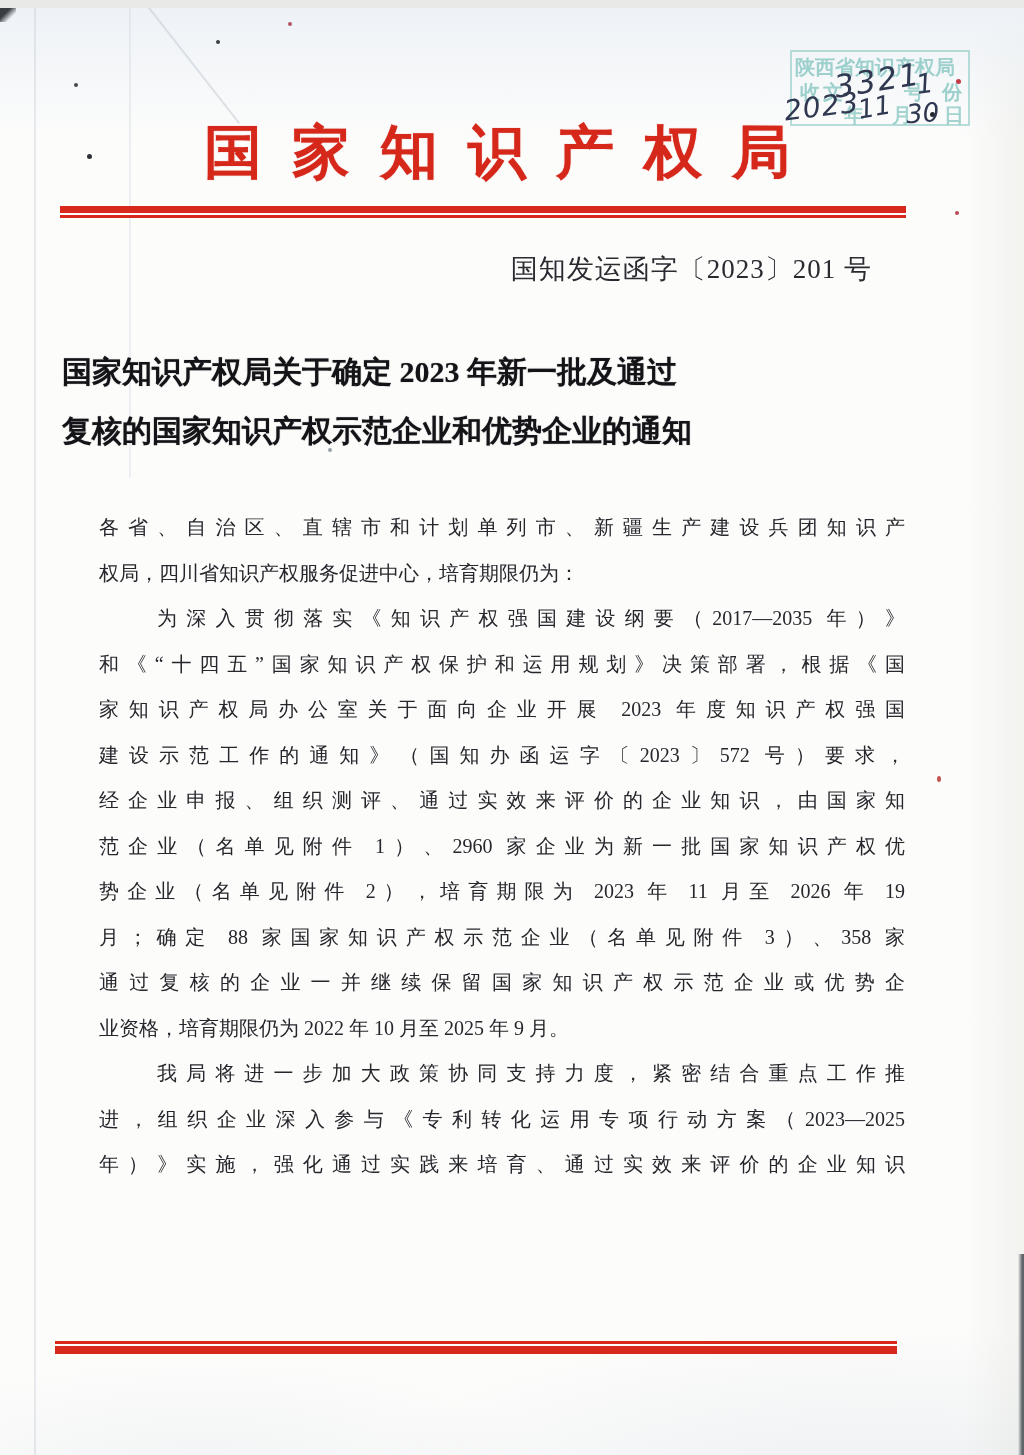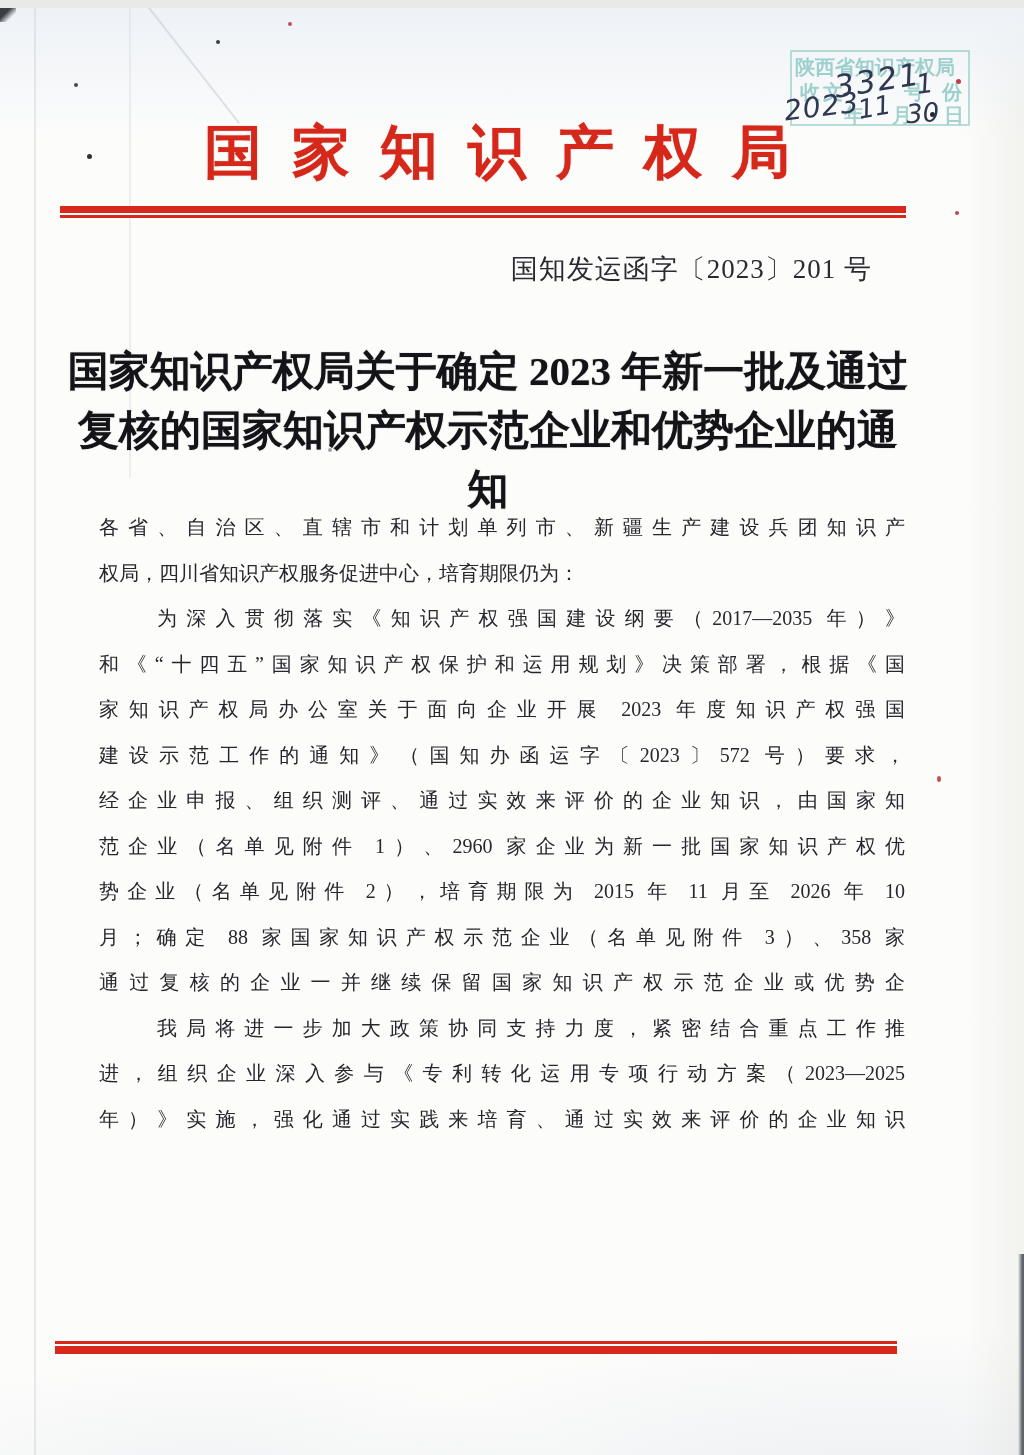--- a/index.html
+++ b/index.html
@@ -69,22 +69,22 @@
   .redline-bottom .gap{height:2px;background:#fdfdfc;}
   .redline-bottom .thick{height:8px;background:#d8281b;}
 
   .doc-number{
     position:absolute;top:243px;right:152px;
     font-size:27px;color:#2a2a30;letter-spacing:1px;
   }
 
   
   .doc-title{
-    position:absolute;left:62px;top:334px;width:852px;text-align:center;
-    font-weight:bold;color:#141418;font-size:41px;line-height:59px;
+    position:absolute;left:62px;top:334px;width:852px;
+    font-weight:bold;color:#141418;font-size:30px;line-height:59px;
     text-shadow:0 0 1px rgba(20,20,24,.55);
   }
 
   
   .body-text{position:absolute;left:99px;top:497px;width:806px;font-size:20px;color:#26262c;}
   .bl{height:45.5px;line-height:45.5px;text-align:justify;text-align-last:justify;white-space:nowrap;}
   .bl.no-stretch{text-align-last:left;}
   .bl.indent{text-indent:58px;}
 </style>
 </head>
@@ -140,23 +140,24 @@
 
   <div class="body-text">
     <div class="bl">各省、自治区、直辖市和计划单列市、新疆生产建设兵团知识产</div>
     <div class="bl no-stretch">权局，四川省知识产权服务促进中心，培育期限仍为：</div>
     <div class="bl indent">为深入贯彻落实《知识产权强国建设纲要（2017—2035 年）》</div>
     <div class="bl">和《“十四五”国家知识产权保护和运用规划》决策部署，根据《国</div>
     <div class="bl">家知识产权局办公室关于面向企业开展 2023 年度知识产权强国</div>
     <div class="bl">建设示范工作的通知》（国知办函运字〔2023〕572 号）要求，</div>
     <div class="bl">经企业申报、组织测评、通过实效来评价的企业知识，由国家知</div>
     <div class="bl">范企业（名单见附件 1）、2960 家企业为新一批国家知识产权优</div>
-    <div class="bl">势企业（名单见附件 2），培育期限为 2015 年 11 月至 2026 年 10</div>
+    <div class="bl">势企业（名单见附件 2），培育期限为 2023 年 11 月至 2026 年 19</div>
     <div class="bl">月；确定 88 家国家知识产权示范企业（名单见附件 3）、358 家</div>
     <div class="bl">通过复核的企业一并继续保留国家知识产权示范企业或优势企</div>
+    <div class="bl no-stretch">业资格，培育期限仍为 2022 年 10 月至 2025 年 9 月。</div>
     <div class="bl indent">我局将进一步加大政策协同支持力度，紧密结合重点工作推</div>
     <div class="bl">进，组织企业深入参与《专利转化运用专项行动方案（2023—2025</div>
     <div class="bl">年）》实施，强化通过实践来培育、通过实效来评价的企业知识</div>
   </div>
 
   <div class="redline-bottom">
     <div class="thin"></div>
       <div class="gap"></div>
       <div class="thick"></div>
   </div>

